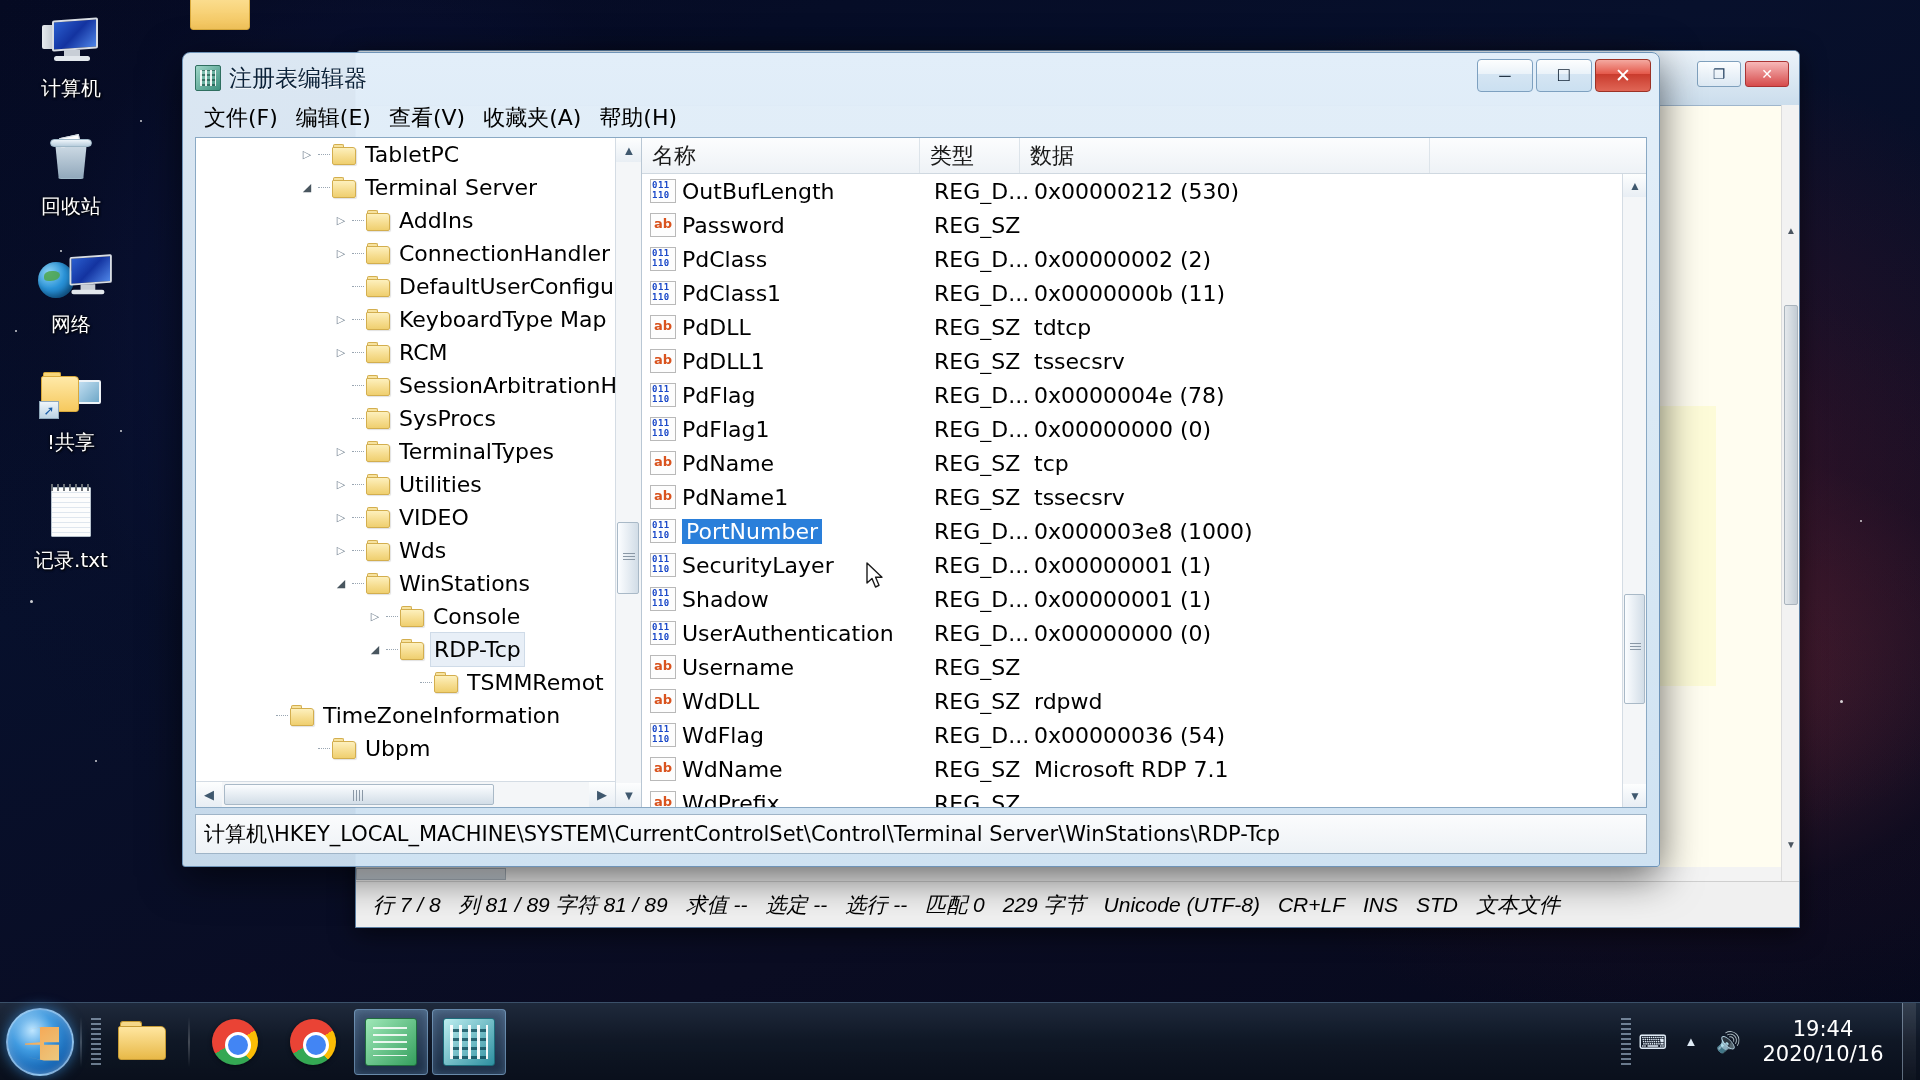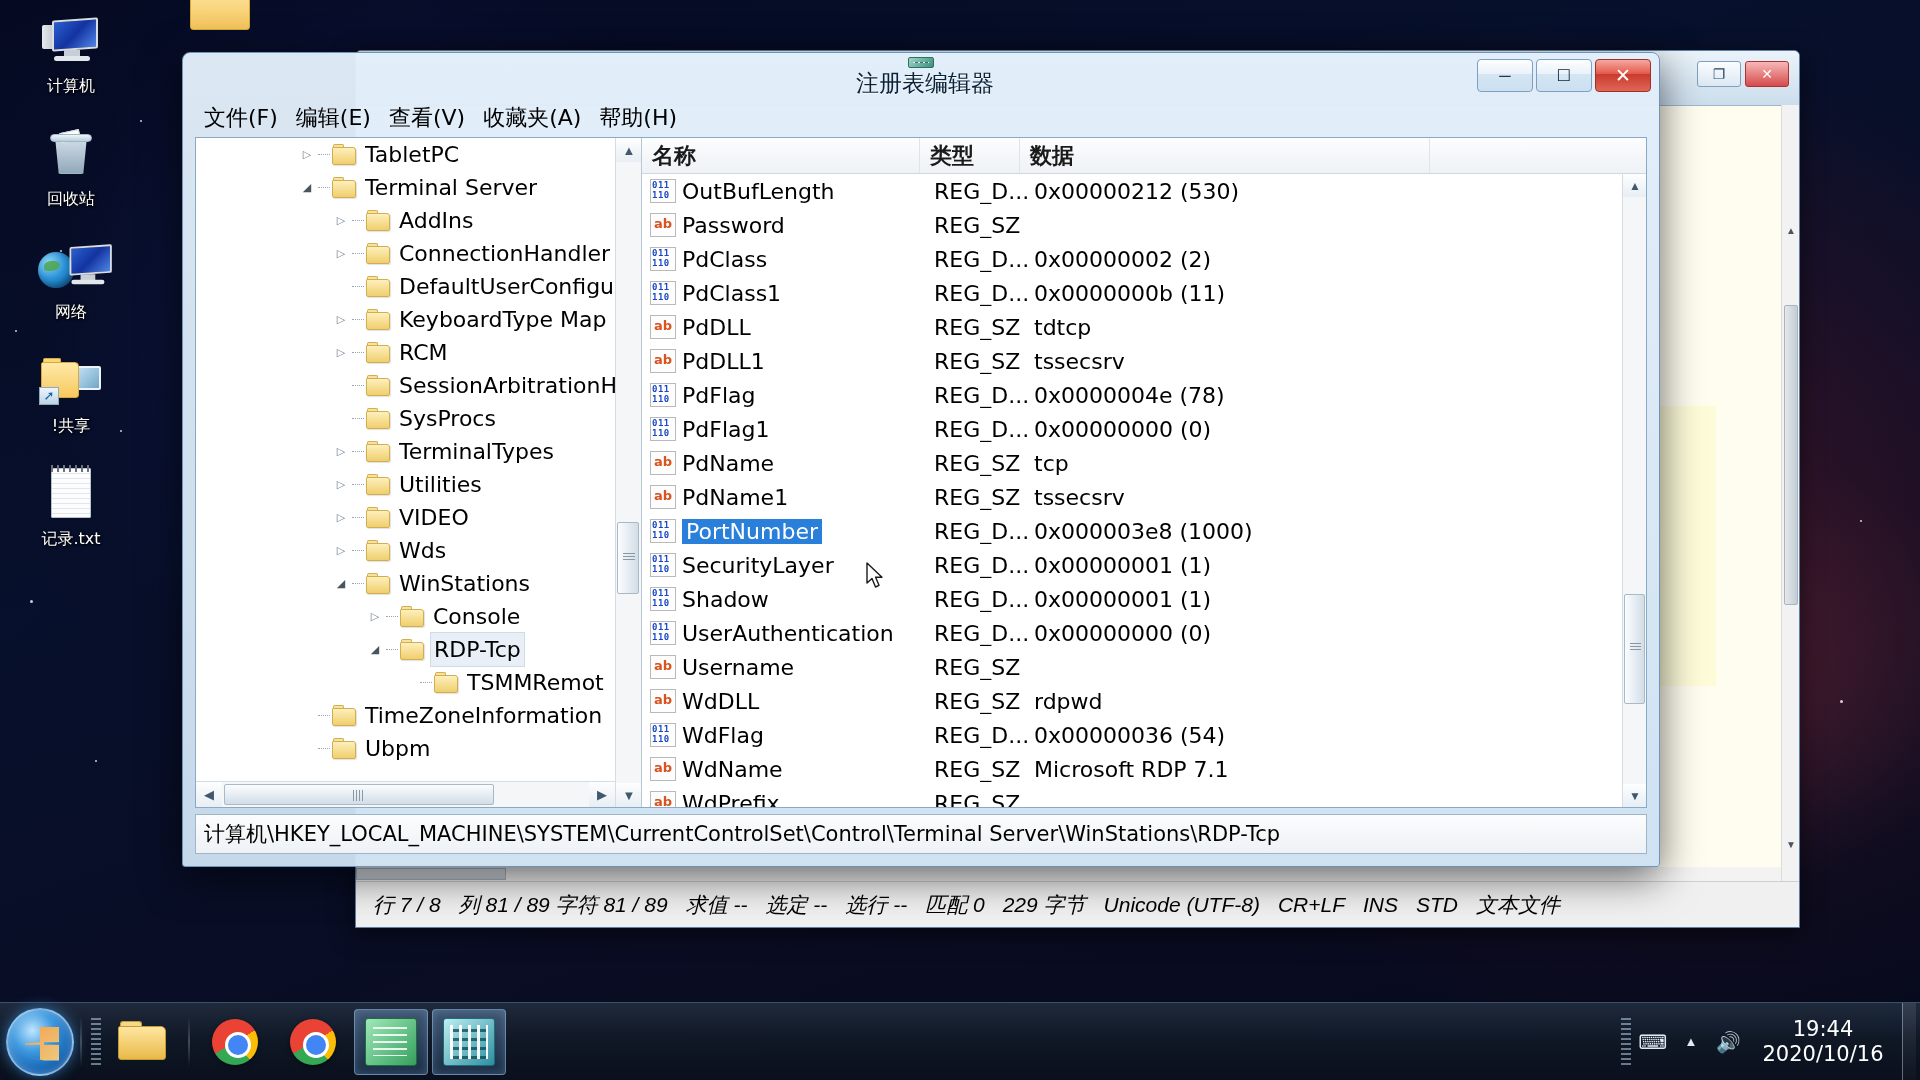--- a/index.html
+++ b/index.html
@@ -27,21 +27,21 @@
   .desk-icon {
     width: 122px; margin-bottom: 26px;
     display: flex; flex-direction: column; align-items: center;
     cursor: default;
   }
   .desk-icon .glyph {
     width: 76px; height: 64px; position: relative;
     display: flex; align-items: center; justify-content: center;
   }
   .desk-icon .label {
-    margin-top: 4px; color: #fff; font-size: 16px; line-height: 1.2;
+    margin-top: 4px; color: #fff; font-size: 20px; line-height: 1.2;
     text-align: center; text-shadow: 1px 1px 2px #000, 0 0 3px #000;
     font-family: "DejaVu Sans", "Liberation Sans", sans-serif;
   }
   
   .mon { position: relative; width: 58px; height: 46px; }
   .mon .screen {
     position: absolute; left: 10px; top: 2px; width: 46px; height: 31px;
     background: linear-gradient(135deg, #2b5fd0 0%, #1333a0 50%, #4f86e8 100%);
     border: 2px solid #d8dde4; border-radius: 2px;
     transform: skewY(-4deg);
@@ -204,21 +204,20 @@
     position: absolute; left: 182px; top: 52px; width: 1478px; height: 815px;
     background: linear-gradient(180deg, rgba(226,238,249,.97), rgba(205,225,242,.96));
     border: 1px solid #6f94b8;
     border-radius: 8px 8px 3px 3px;
     box-shadow: 0 10px 40px rgba(0,0,0,.6);
     padding: 4px;
   }
   #reg-titlebar {
     height: 42px; display: flex; align-items: center; padding-left: 8px;
     position: relative;
-    flex-direction: column;
   }
   #reg-icon {
     width: 26px; height: 26px; margin-right: 8px; position: relative;
     background: linear-gradient(135deg,#9fd6c8,#3b8f7d);
     border: 1px solid #2f6f60; border-radius: 2px;
   }
   #reg-icon::after {
     content: ''; position: absolute; inset: 4px;
     background:
       repeating-linear-gradient(90deg, rgba(255,255,255,.9) 0 2px, transparent 2px 5px),
@@ -340,21 +339,20 @@
   #list-header {
     height: 36px; display: flex; align-items: center;
     background: linear-gradient(180deg,#fcfdfe,#eef2f6);
     border-bottom: 1px solid #cfd8e0;
     font-size: 22px; color: #1a1a1a;
     font-family: "DejaVu Sans", "Liberation Sans", sans-serif;
   }
   #list-header .hcell {
     height: 100%; display: flex; align-items: center; padding-left: 10px;
     border-right: 1px solid #dde4ea;
-    font-weight: bold;
   }
   #list-rows { position: absolute; left: 0; right: 24px; top: 36px; bottom: 0; overflow: hidden; }
   .lrow {
     height: 34px; display: flex; align-items: center;
     font-size: 22px; color: #000; white-space: nowrap;
     font-family: "DejaVu Sans", "Liberation Sans", sans-serif;
   }
   .lrow .ricon {
     width: 26px; height: 24px; margin: 0 6px 0 8px; flex: 0 0 auto; position: relative;
     background: #fdfdfd; border: 1px solid #b9b9b9;
@@ -804,21 +802,21 @@
             </div>
             <div class="tnode" style="padding-left: 204px;">
               <span class="expander"></span>
               <span class="dots"></span>
               <span class="tfolder">
                 <span class="ft"></span>
                 <span class="fb"></span>
               </span>
               <span class="tlabel">TSMMRemot</span>
             </div>
-            <div class="tnode" style="padding-left: 102px;">
+            <div class="tnode" style="padding-left: 60px;">
               <span class="expander"></span>
               <span class="dots"></span>
               <span class="tfolder">
                 <span class="ft"></span>
                 <span class="fb"></span>
               </span>
               <span class="tlabel">TimeZoneInformation</span>
             </div>
             <div class="tnode" style="padding-left: 102px;">
               <span class="expander"></span>

